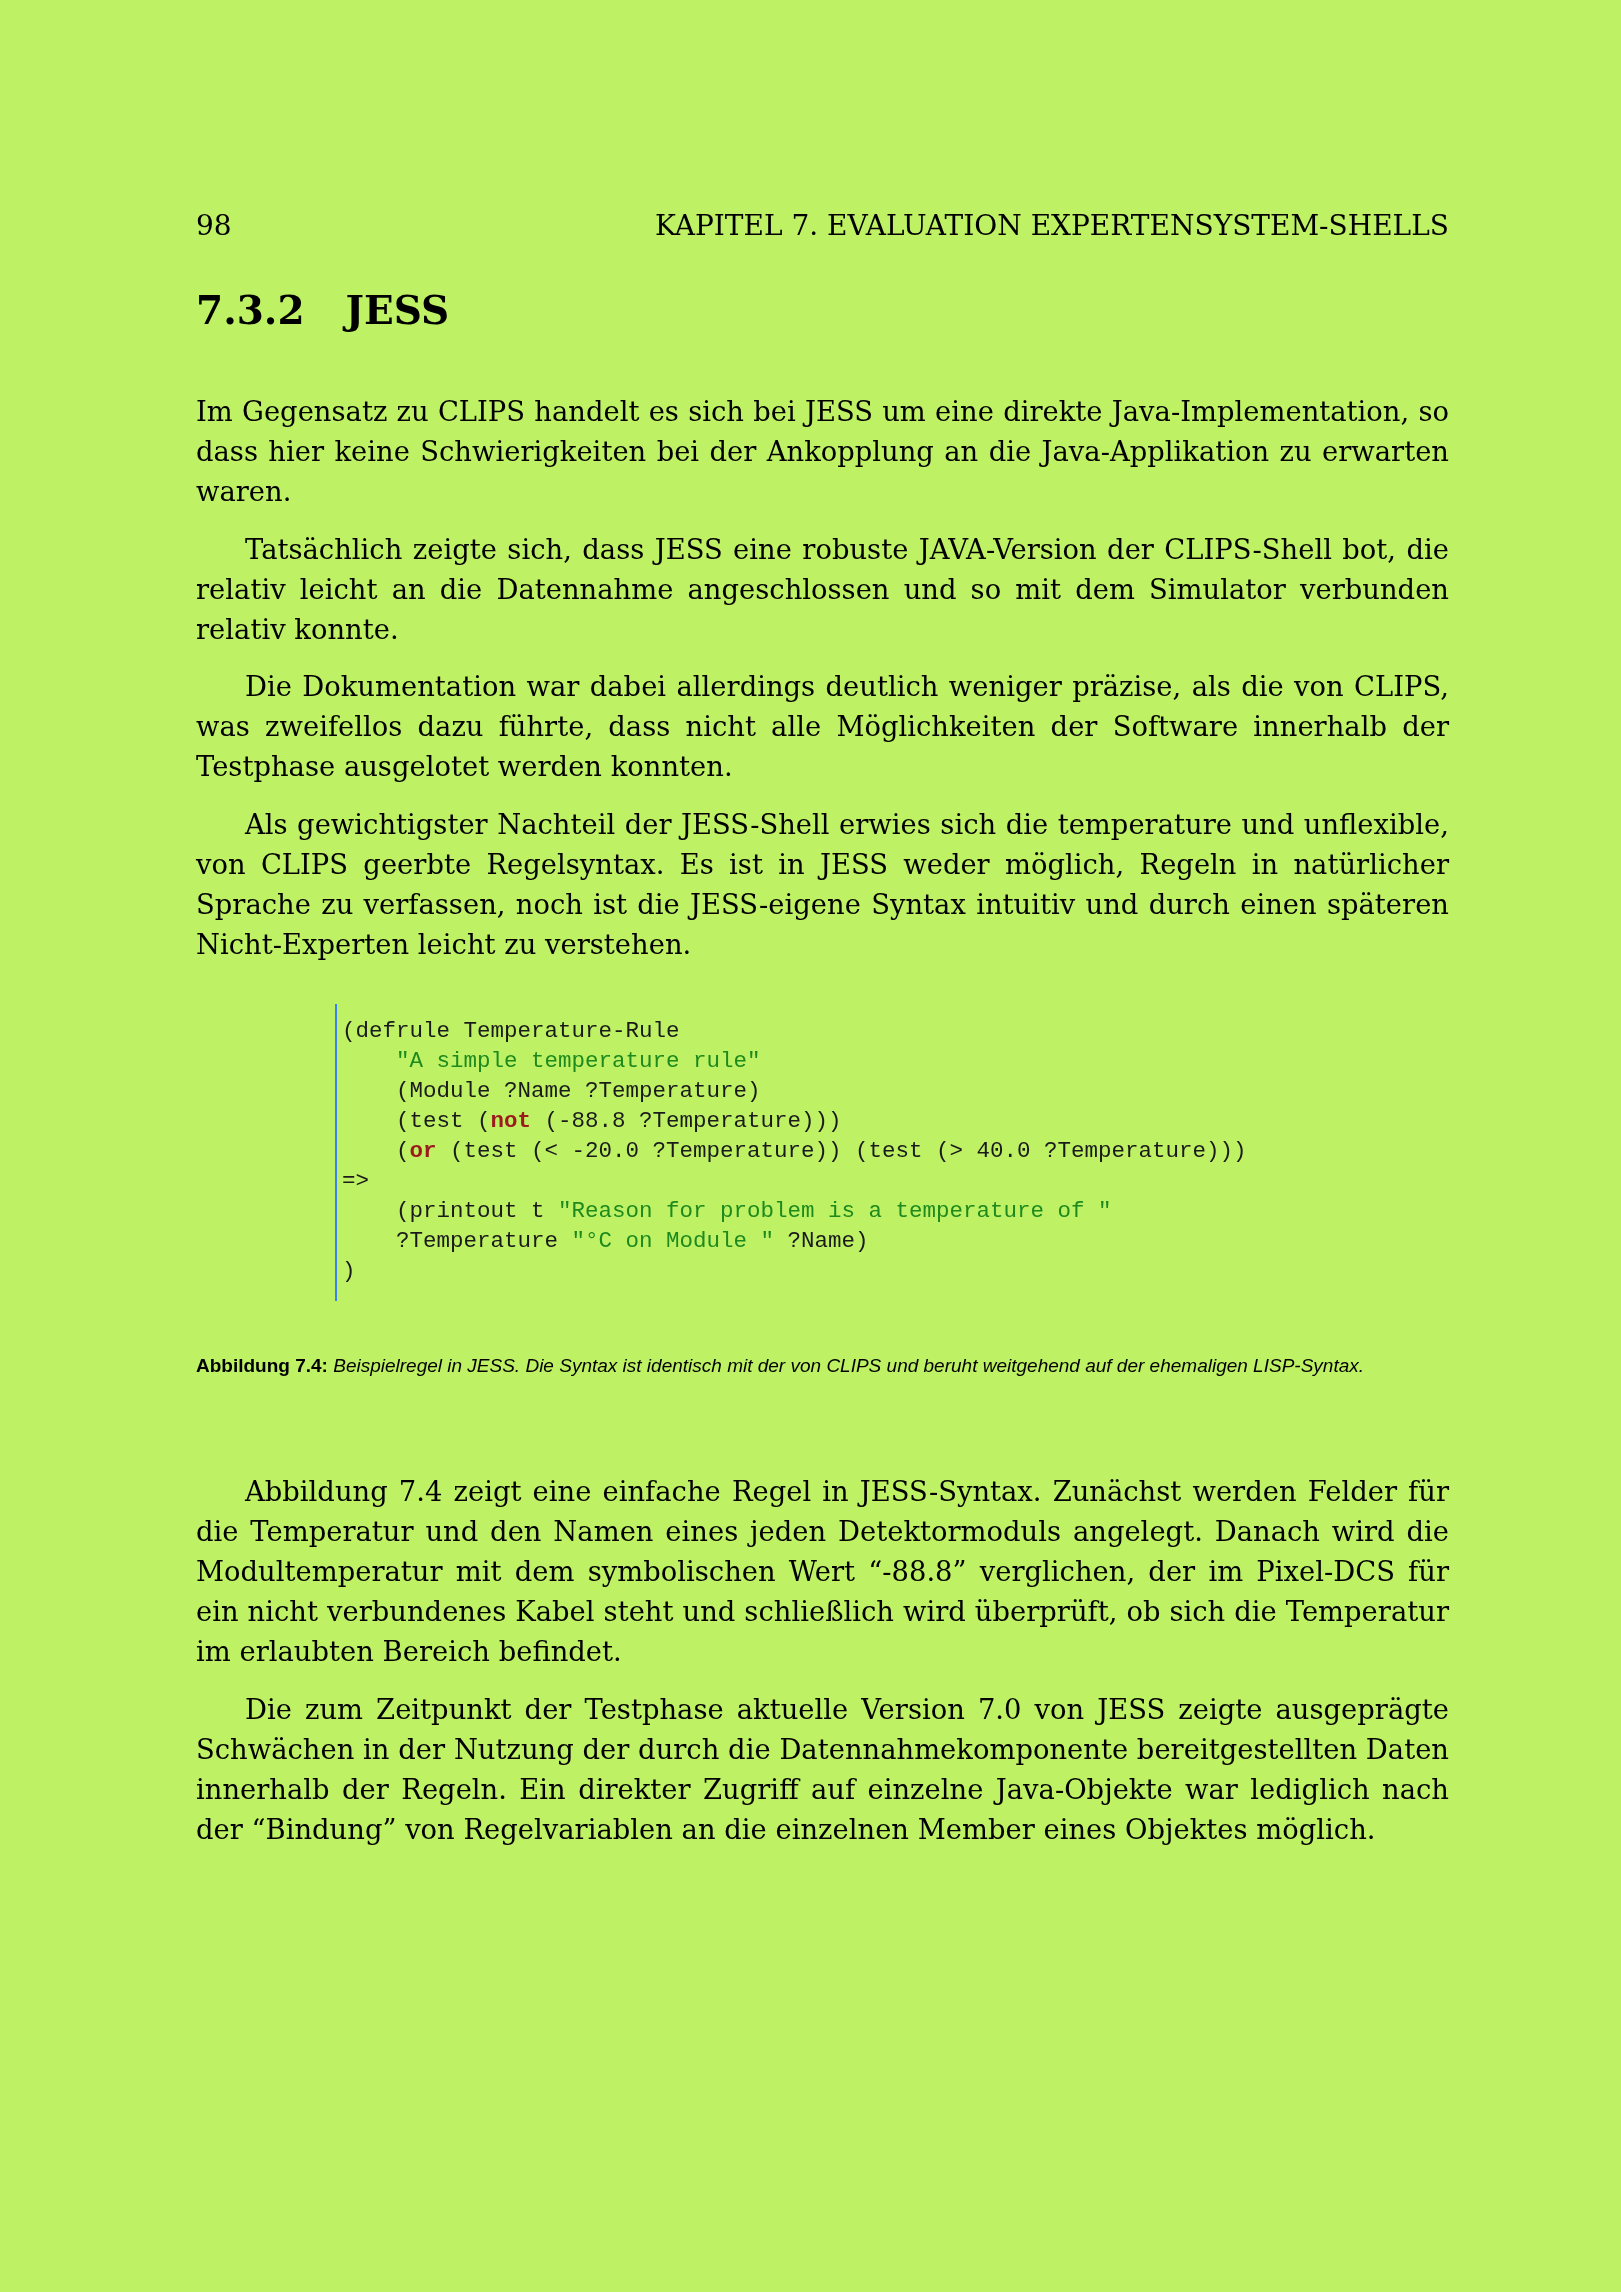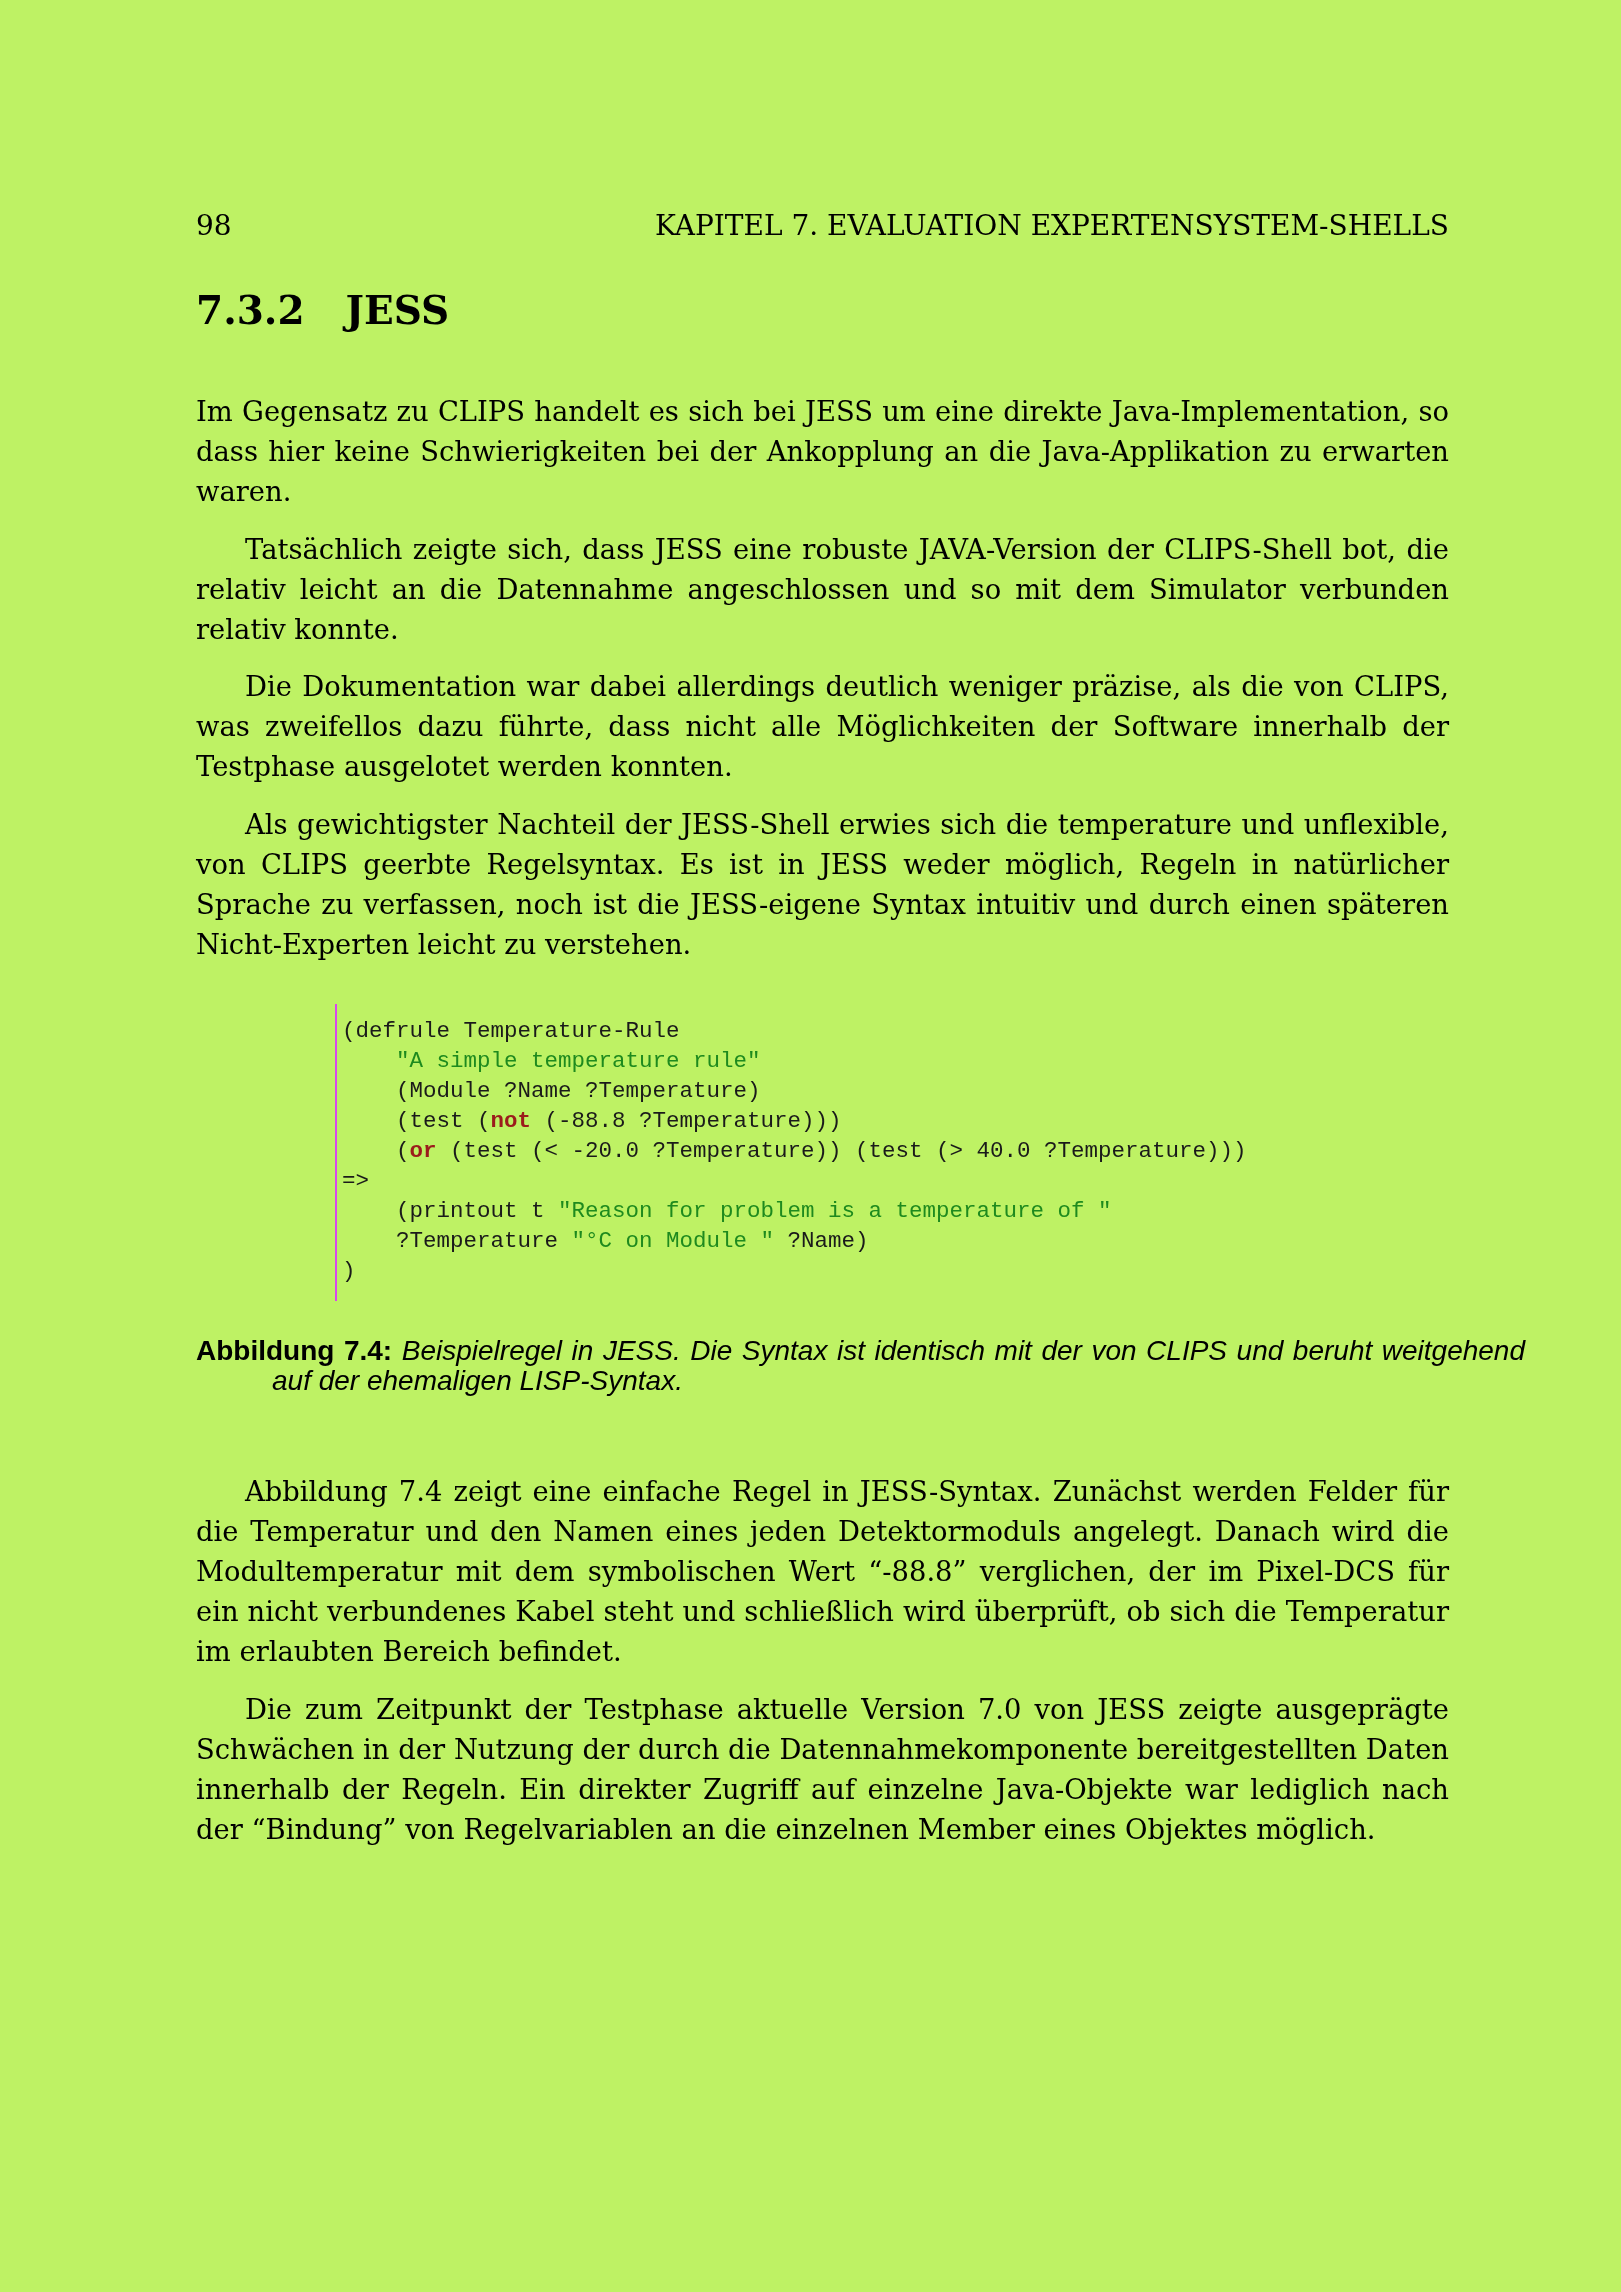--- a/index.html
+++ b/index.html
@@ -50,38 +50,38 @@
     text-indent:0;
   }
   p.body.after-figure{
     margin-top:76px;
   }
   figure.code-figure{
     margin:39px 0 0 139px;
     padding:0;
   }
   .code-block{
-    border-left:2px solid #d946ef;
+    border-left:2px solid #3b82f6;
     padding:11.8px 0 15.7px 4.9px;
     font-family:"Liberation Mono","DejaVu Sans Mono",monospace;
     font-size:22.5px;
     line-height:30px;
     white-space:pre;
     color:#1a1a1a;
   }
   .code-line{min-height:30px;}
   .c-string{color:#1e8a1e;}
   .c-keyword{color:#9b1c1c;font-weight:bold;}
   .c-plain{color:#1a1a1a;}
   figcaption.figure-caption{
     margin:35px 0 0 -139px; 
     width:1253px;
     font-family:"Liberation Sans","DejaVu Sans",sans-serif;
-    font-size:28px;
-    line-height:30px;
+    font-size:19px;
+    line-height:60px;
     text-align:justify;
     padding-left:76px;
     text-indent:-76px;
   }
   .cap-label{font-weight:bold;font-style:normal;}
   .cap-text{font-style:italic;}
 </style>
 </head>
 <body>
 

